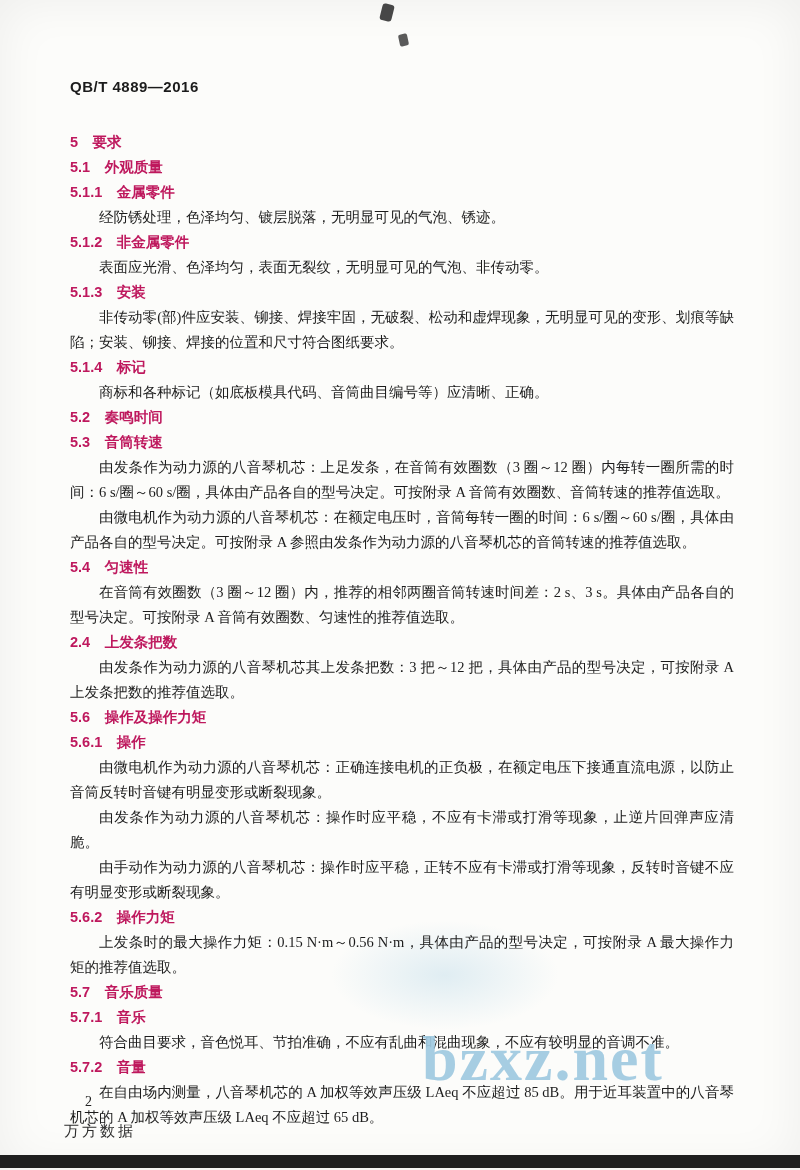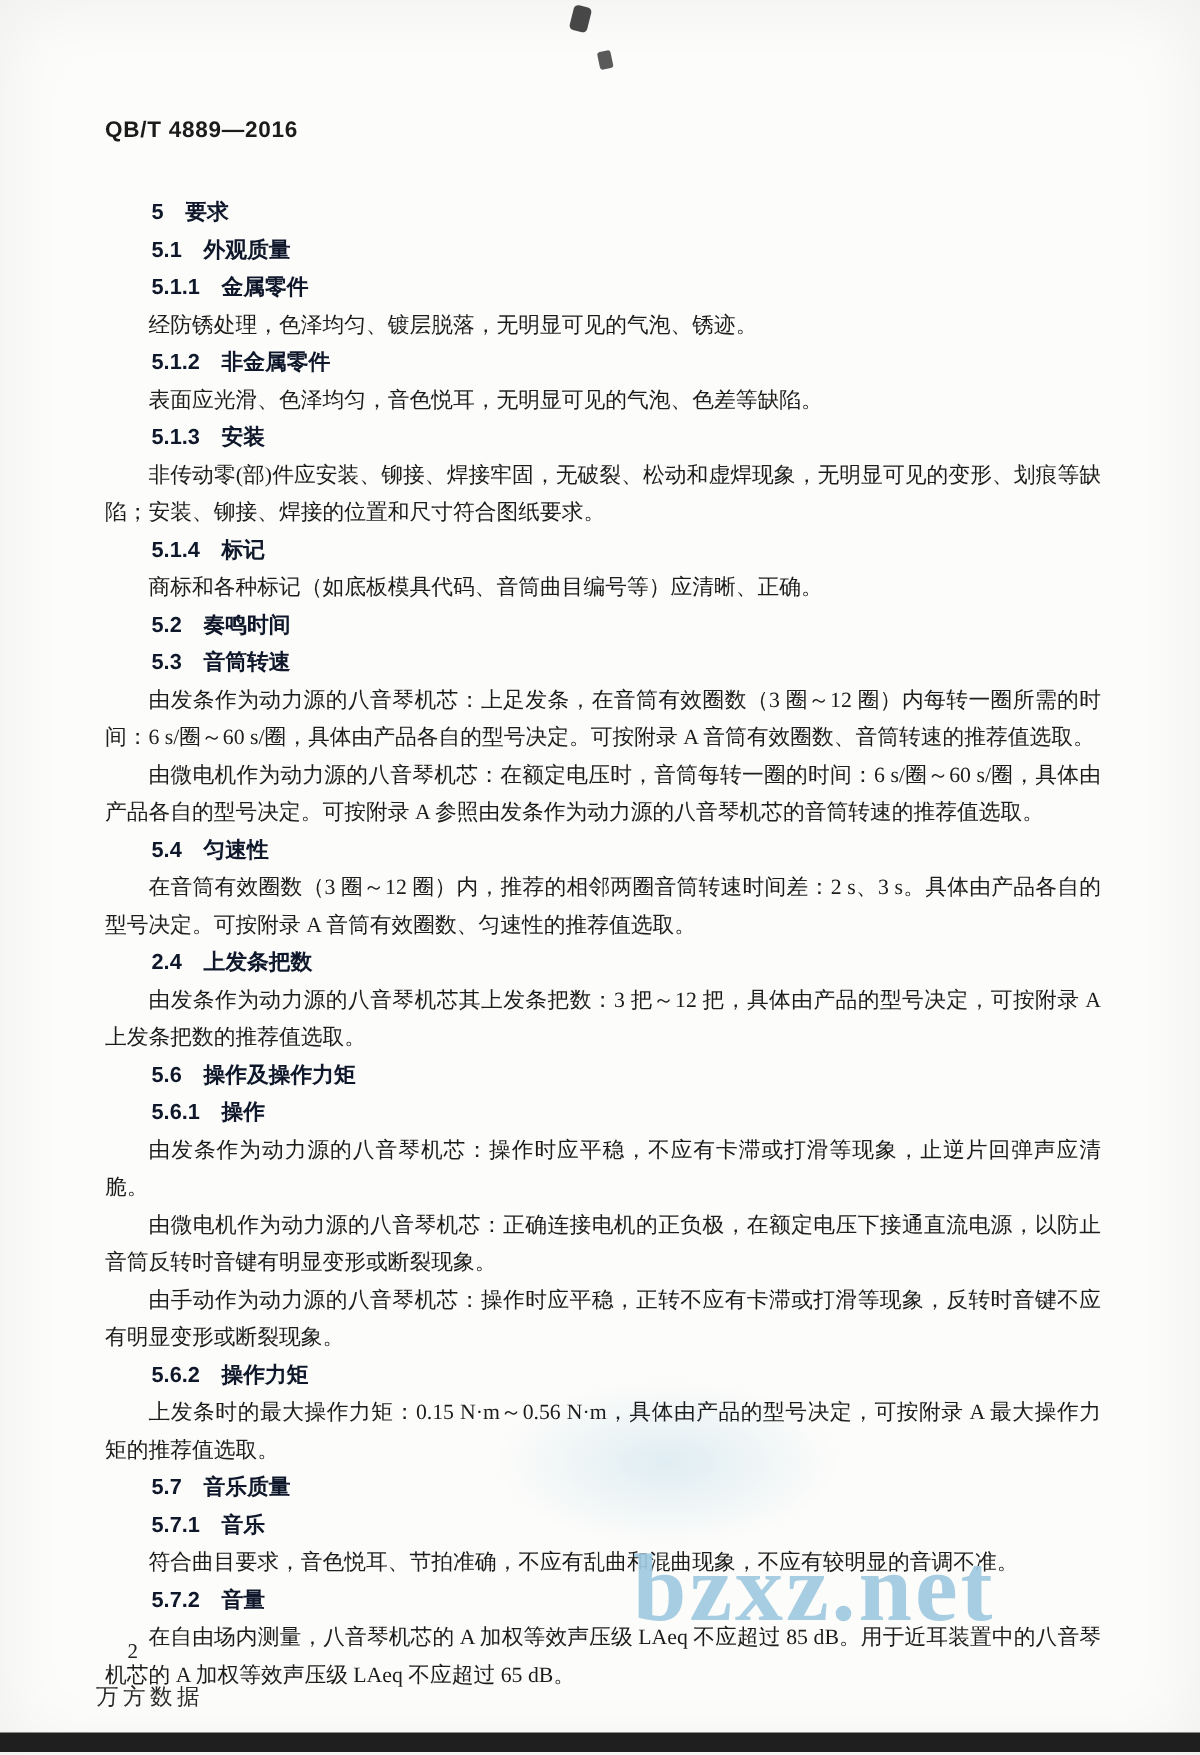--- a/index.html
+++ b/index.html
@@ -41,23 +41,22 @@
   }
   
   .content {
     position: absolute; left: 70px; top: 130px; width: 664px;
     font-size: 14.5px; color: #1c1c1c;
     text-align: justify;
   }
   .block { line-height: 25px; margin: 0; }
   .block.h1, .block.h2, .block.h3 {
     font-family: "Liberation Sans", sans-serif;
-    font-weight: bold; color: #0f172a;
+    font-weight: bold; color: #be185d;
     text-align: left;
-    margin-left: 31px;
   }
   .block.para { text-indent: 2em; }
   
   .page-number {
     position: absolute; left: 85px; top: 1094px;
     font-size: 14px; color: #222;
   }
   .scan-footer-stamp {
     position: absolute; left: 64px; top: 1122px;
     font-family: "Liberation Sans", sans-serif;
@@ -93,37 +92,37 @@
   <div class="doc-header">QB/T 4889—2016</div>
 
   <div class="watermark-blob"></div>
 
   <div class="content">
       <div class="block h1">5　要求</div>
       <div class="block h2">5.1　外观质量</div>
       <div class="block h3">5.1.1　金属零件</div>
       <div class="block para">经防锈处理，色泽均匀、镀层脱落，无明显可见的气泡、锈迹。</div>
       <div class="block h3">5.1.2　非金属零件</div>
-      <div class="block para">表面应光滑、色泽均匀，音色悦耳，无明显可见的气泡、色差等缺陷。</div>
+      <div class="block para">表面应光滑、色泽均匀，表面无裂纹，无明显可见的气泡、非传动零。</div>
       <div class="block h3">5.1.3　安装</div>
       <div class="block para">非传动零(部)件应安装、铆接、焊接牢固，无破裂、松动和虚焊现象，无明显可见的变形、划痕等缺陷；安装、铆接、焊接的位置和尺寸符合图纸要求。</div>
       <div class="block h3">5.1.4　标记</div>
       <div class="block para">商标和各种标记（如底板模具代码、音筒曲目编号等）应清晰、正确。</div>
       <div class="block h2">5.2　奏鸣时间</div>
       <div class="block h2">5.3　音筒转速</div>
       <div class="block para">由发条作为动力源的八音琴机芯：上足发条，在音筒有效圈数（3 圈～12 圈）内每转一圈所需的时间：6 s/圈～60 s/圈，具体由产品各自的型号决定。可按附录 A 音筒有效圈数、音筒转速的推荐值选取。</div>
       <div class="block para">由微电机作为动力源的八音琴机芯：在额定电压时，音筒每转一圈的时间：6 s/圈～60 s/圈，具体由产品各自的型号决定。可按附录 A 参照由发条作为动力源的八音琴机芯的音筒转速的推荐值选取。</div>
       <div class="block h2">5.4　匀速性</div>
       <div class="block para">在音筒有效圈数（3 圈～12 圈）内，推荐的相邻两圈音筒转速时间差：2 s、3 s。具体由产品各自的型号决定。可按附录 A 音筒有效圈数、匀速性的推荐值选取。</div>
       <div class="block h2">2.4　上发条把数</div>
       <div class="block para">由发条作为动力源的八音琴机芯其上发条把数：3 把～12 把，具体由产品的型号决定，可按附录 A 上发条把数的推荐值选取。</div>
       <div class="block h2">5.6　操作及操作力矩</div>
       <div class="block h3">5.6.1　操作</div>
+      <div class="block para">由微电机作为动力源的八音琴机芯：正确连接电机的正负极，在额定电压下接通直流电源，以防止音筒反转时音键有明显变形或断裂现象。</div>
       <div class="block para">由发条作为动力源的八音琴机芯：操作时应平稳，不应有卡滞或打滑等现象，止逆片回弹声应清脆。</div>
-      <div class="block para">由微电机作为动力源的八音琴机芯：正确连接电机的正负极，在额定电压下接通直流电源，以防止音筒反转时音键有明显变形或断裂现象。</div>
       <div class="block para">由手动作为动力源的八音琴机芯：操作时应平稳，正转不应有卡滞或打滑等现象，反转时音键不应有明显变形或断裂现象。</div>
       <div class="block h3">5.6.2　操作力矩</div>
       <div class="block para">上发条时的最大操作力矩：0.15 N·m～0.56 N·m，具体由产品的型号决定，可按附录 A 最大操作力矩的推荐值选取。</div>
       <div class="block h2">5.7　音乐质量</div>
       <div class="block h3">5.7.1　音乐</div>
       <div class="block para">符合曲目要求，音色悦耳、节拍准确，不应有乱曲和混曲现象，不应有较明显的音调不准。</div>
       <div class="block h3">5.7.2　音量</div>
       <div class="block para">在自由场内测量，八音琴机芯的 A 加权等效声压级 LAeq 不应超过 85 dB。用于近耳装置中的八音琴机芯的 A 加权等效声压级 LAeq 不应超过 65 dB。</div>
     </div>
 

